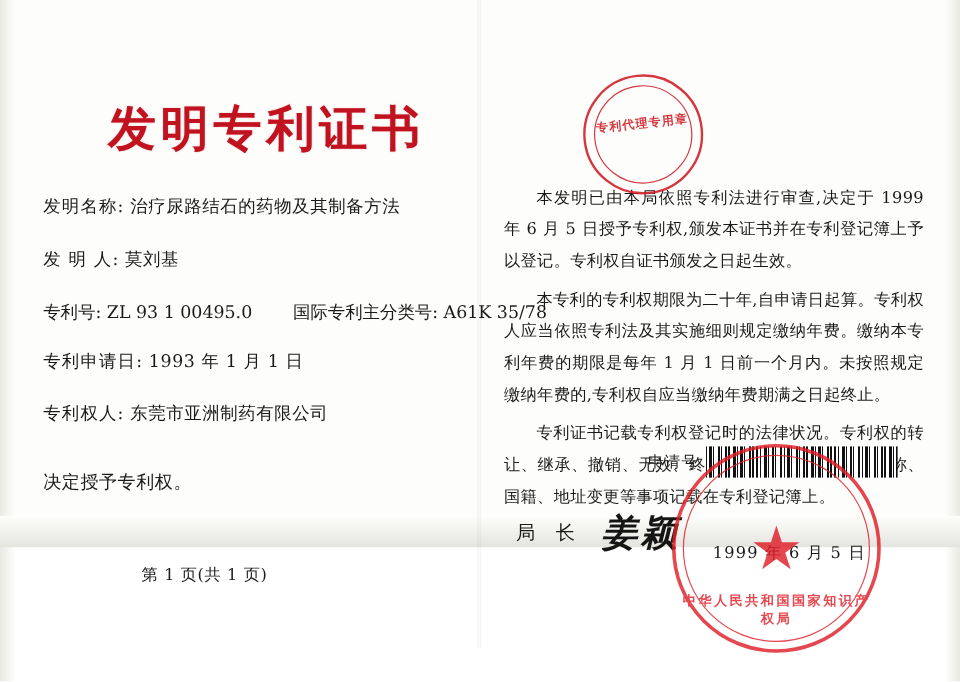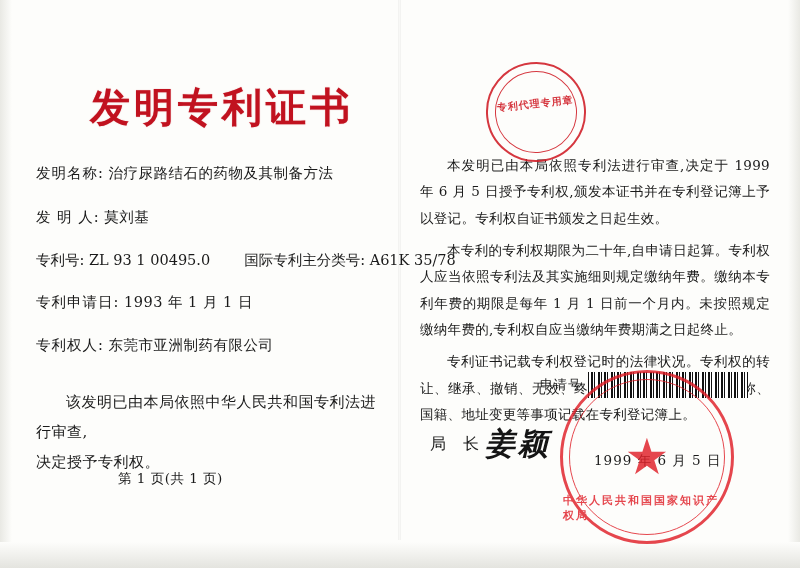--- a/index.html
+++ b/index.html
@@ -12,21 +12,21 @@
     height: 568px;
     font-family: "DejaVu Serif", "Liberation Serif", serif;
     color: #1a1a1a;
     overflow: hidden;
     position: relative;
   }
   .page {
     position: absolute;
     left: 0; top: 0;
     width: 800px;
-    height: 568px;
+    height: 456px;
     background: #fdfdfb;
   }
   
   .page-edge-left {
     position: absolute;
     left: 0; top: 0; width: 12px; height: 568px;
     background: linear-gradient(to right, #e9e9e4, #fdfdfb);
   }
   .page-edge-right {
     position: absolute;
@@ -131,21 +131,21 @@
       #111 3px, #111 5px, #fff 5px, #fff 6px,
       #111 6px, #111 7px, #fff 7px, #fff 10px,
       #111 10px, #111 12px, #fff 12px, #fff 13px
     );
   }
   .director-row {
     position: absolute;
     left: 430px; top: 424px;
     display: flex;
     align-items: center;
-    gap: 0;
+    gap: 16px;
     white-space: nowrap;
   }
   .director-label {
     font-size: 16px;
     letter-spacing: 6px;
   }
   .director-sign {
     font-family: Liberation Sans, sans-serif;
     font-size: 30px;
     font-weight: bold;
@@ -205,21 +205,21 @@
     position: absolute;
     left: 50%; top: 50%;
     transform: translate(-50%,-50%);
     color: #e01f28;
     font-size: 50px;
     line-height: 1;
   }
   .seal-big-bottom {
     position: absolute;
     left: 0; right: 0; bottom: 18px;
-    text-align: left;
+    text-align: center;
     color: #e01f28;
     font-size: 11px;
     letter-spacing: 2px;
     font-weight: bold;
   }
 </style>
 </head>
 <body>
 
 <div class="page">
@@ -256,21 +256,20 @@
       <span class="lbl">专利申请日:</span>
       <span class="val">1993 年 1 月 1 日</span>
     </div>
 
     <div class="field">
       <span class="lbl">专利权人:</span>
       <span class="val">东莞市亚洲制药有限公司</span>
     </div>
 
     <div class="statement">
-      <span class="indent">该发明已由本局依照中华人民共和国专利法进行审查,</span>
       <span>决定授予专利权。</span>
     </div>
   </div>
 
   <div class="pagenum">第 1 页(共 1 页)</div>
 
   <div class="right">
     <p class="para">本发明已由本局依照专利法进行审查,决定于 1999 年 6 月 5 日授予专利权,颁发本证书并在专利登记簿上予以登记。专利权自证书颁发之日起生效。</p>
     <p class="para">本专利的专利权期限为二十年,自申请日起算。专利权人应当依照专利法及其实施细则规定缴纳年费。缴纳本专利年费的期限是每年 1 月 1 日前一个月内。未按照规定缴纳年费的,专利权自应当缴纳年费期满之日起终止。</p>
     <p class="para">专利证书记载专利权登记时的法律状况。专利权的转让、继承、撤销、无效、终止和专利权人的姓名或名称、国籍、地址变更等事项记载在专利登记簿上。</p>

